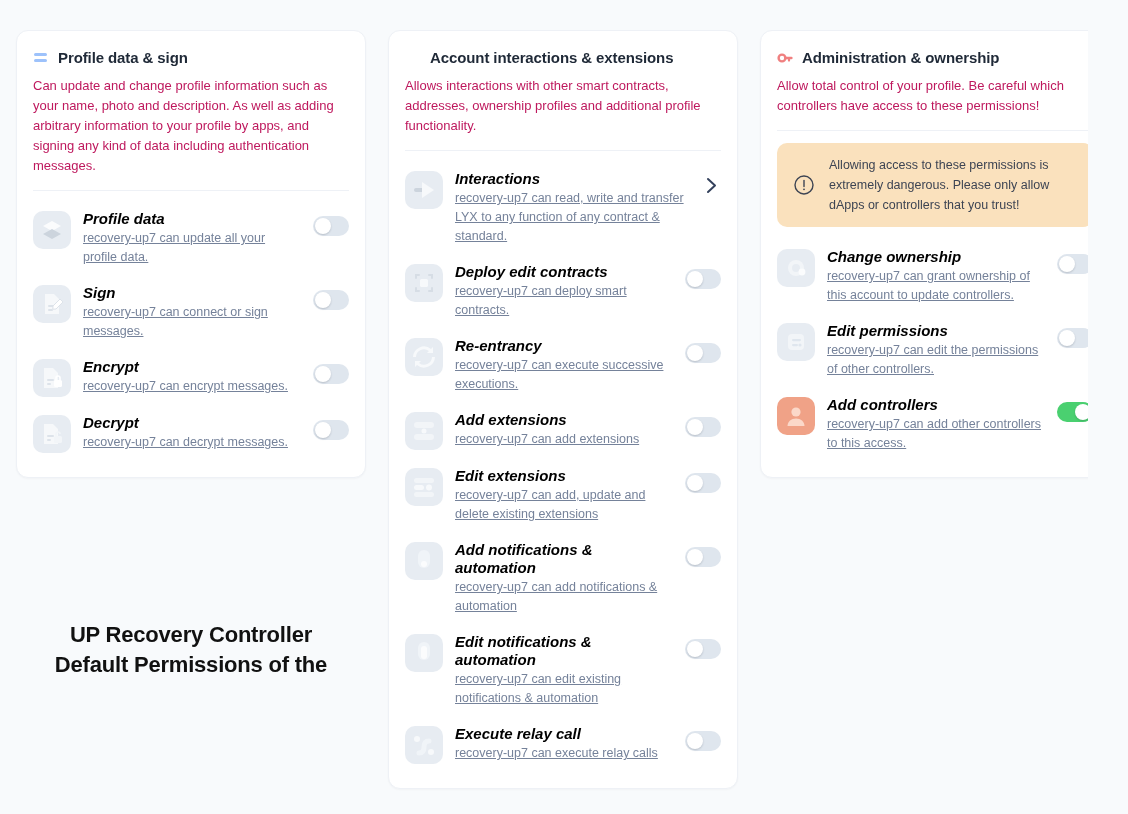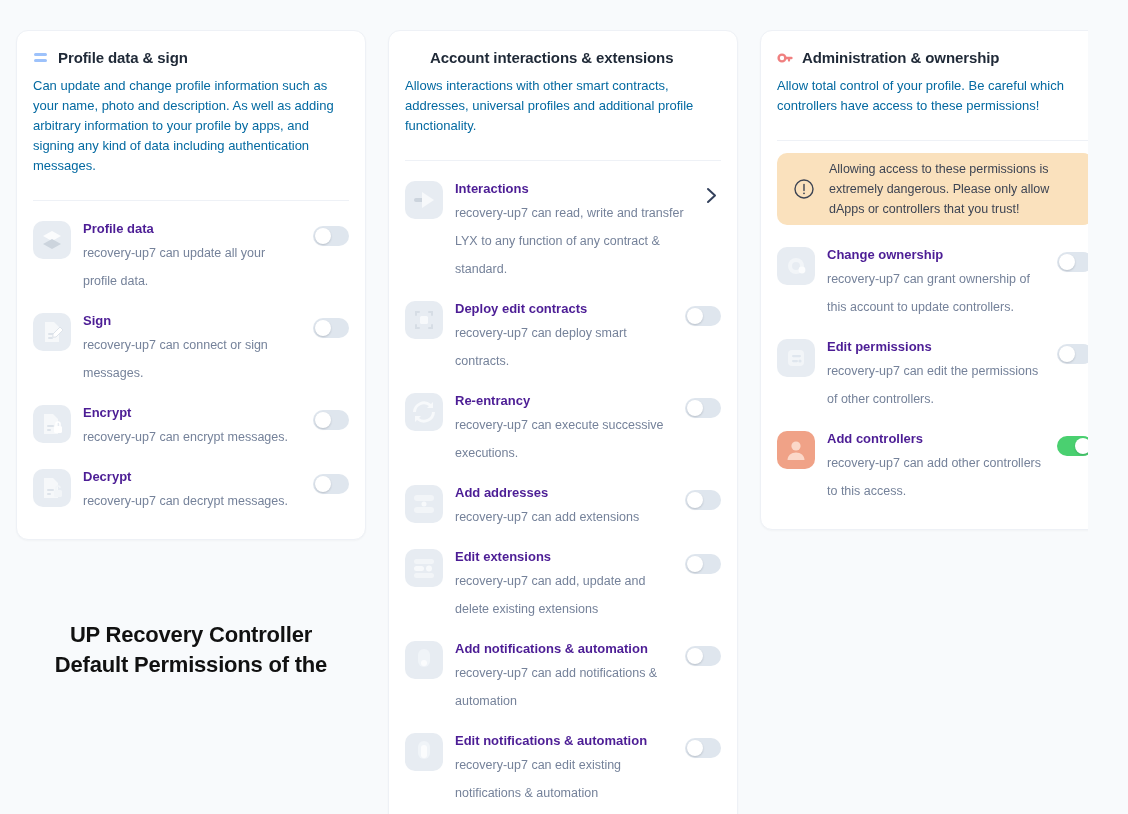--- a/index.html
+++ b/index.html
@@ -23,21 +23,21 @@
     border-radius: 12px;
     padding: 18px 16px 14px 16px;
     box-shadow: 0 1px 2px rgba(16,24,40,.03);
   }
 
   .card-head { display: flex; align-items: center; gap: 9px; margin-bottom: 10px; }
   .card-title {
     font-size: 15px; font-weight: bold; color: #1f2937; letter-spacing: -.1px;
   }
   .card-desc {
-    font-size: 13px; line-height: 20px; color: #0369a1; margin-bottom: 24px;
+    font-size: 13px; line-height: 20px; color: #be185d; margin-bottom: 14px;
   }
   .divider { height: 1px; background: #eef1f6; margin: 0 0 12px 0; }
 
   
   .hdr-icon { width: 16px; height: 16px; display: inline-block; flex: 0 0 auto; position: relative; }
   .ic-bars i {
     position: absolute; left: 1px; height: 3.5px; border-radius: 2px;
     background: #9dc2fb; display: block;
   }
   .ic-bars i:nth-child(1){ top: 3px; width: 13px; }
@@ -50,22 +50,22 @@
   
   .rows { display: flex; flex-direction: column; }
   .row { display: flex; align-items: flex-start; gap: 12px; padding: 6px 0 10px 0; }
   .tile {
     width: 38px; height: 38px; flex: 0 0 38px;
     border-radius: 10px; background: #e7ecf2;
     position: relative; margin-top: 2px; overflow: hidden;
   }
   .tile.accent { background: #f0a287; }
   .row-body { flex: 1 1 auto; min-width: 0; padding-top: 1px; }
-  .row-title { font-size: 13px; font-weight: bold; color: #4c1d95; line-height: 18px; }
-  .row-desc { font-size: 12.5px; color: #75829a; line-height: 28px; margin-top: 1px; }
+  .row-title { font-size: 15px; font-weight: bold; color: #000000; line-height: 18px; font-style: italic; }
+  .row-desc { font-size: 12.5px; color: #75829a; line-height: 19px; margin-top: 1px; text-decoration: underline; }
 
   
   .toggle {
     flex: 0 0 auto; width: 36px; height: 20px; border-radius: 999px;
     background: #dfe6ee; position: relative; margin-top: 7px; cursor: pointer;
   }
   .toggle .knob {
     position: absolute; top: 2px; left: 2px; width: 16px; height: 16px;
     border-radius: 50%; background: #ffffff; box-shadow: 0 1px 2px rgba(16,24,40,.18);
   }
@@ -73,21 +73,21 @@
   .toggle.on .knob { left: 18px; }
 
   .chevron {
     flex: 0 0 auto; width: 20px; height: 20px; margin-top: 6px; cursor: pointer;
     display: flex; align-items: center; justify-content: center;
   }
 
   
   .warning {
     background: #fae1bd; border-radius: 10px;
-    padding: 6px 16px; display: flex; align-items: center; gap: 14px;
+    padding: 12px 16px; display: flex; align-items: center; gap: 14px;
     margin-bottom: 14px;
   }
   .warn-text { font-size: 12.5px; line-height: 20px; color: #3d4453; }
 
   
   .caption {
     position: absolute; left: 16px; top: 620px; width: 350px;
     text-align: center;
     font-size: 22px; font-weight: bold; line-height: 30px;
     color: #111111; letter-spacing: -.2px;
@@ -187,21 +187,21 @@
         </div>
 
       </div>
     </div>
 
     <div class="card">
       <div class="card-head">
         <span class="hdr-icon"><span class="ic-flag"></span></span>
         <span class="card-title">Account interactions &amp; extensions</span>
       </div>
-      <div class="card-desc">Allows interactions with other smart contracts, addresses, universal profiles and additional profile functionality.</div>
+      <div class="card-desc">Allows interactions with other smart contracts, addresses, ownership profiles and additional profile functionality.</div>
       <div class="divider"></div>
       <div class="rows">
 
         <div class="row">
           <span class="tile">
             <svg width="38" height="38" viewBox="0 0 38 38">
               <rect x="9" y="17" width="10" height="4" rx="2" fill="#ccd4dd"></rect>
               <polygon points="17,11 29,19 17,27" fill="#f7f9fb"></polygon>
             </svg>
           </span>
@@ -250,21 +250,21 @@
 
         <div class="row">
           <span class="tile">
             <svg width="38" height="38" viewBox="0 0 38 38">
               <rect x="9" y="10" width="20" height="6" rx="3" fill="#f2f5f8"></rect>
               <rect x="9" y="22" width="20" height="6" rx="3" fill="#f2f5f8"></rect>
               <circle cx="19" cy="19" r="2.5" fill="#f7f9fb"></circle>
             </svg>
           </span>
           <div class="row-body">
-            <div class="row-title">Add addresses</div>
+            <div class="row-title">Add extensions</div>
             <div class="row-desc">recovery-up7 can add extensions</div>
           </div>
           <span class="toggle">
               <span class="knob"></span>
             </span>
         </div>
 
         <div class="row">
           <span class="tile">
             <svg width="38" height="38" viewBox="0 0 38 38">

